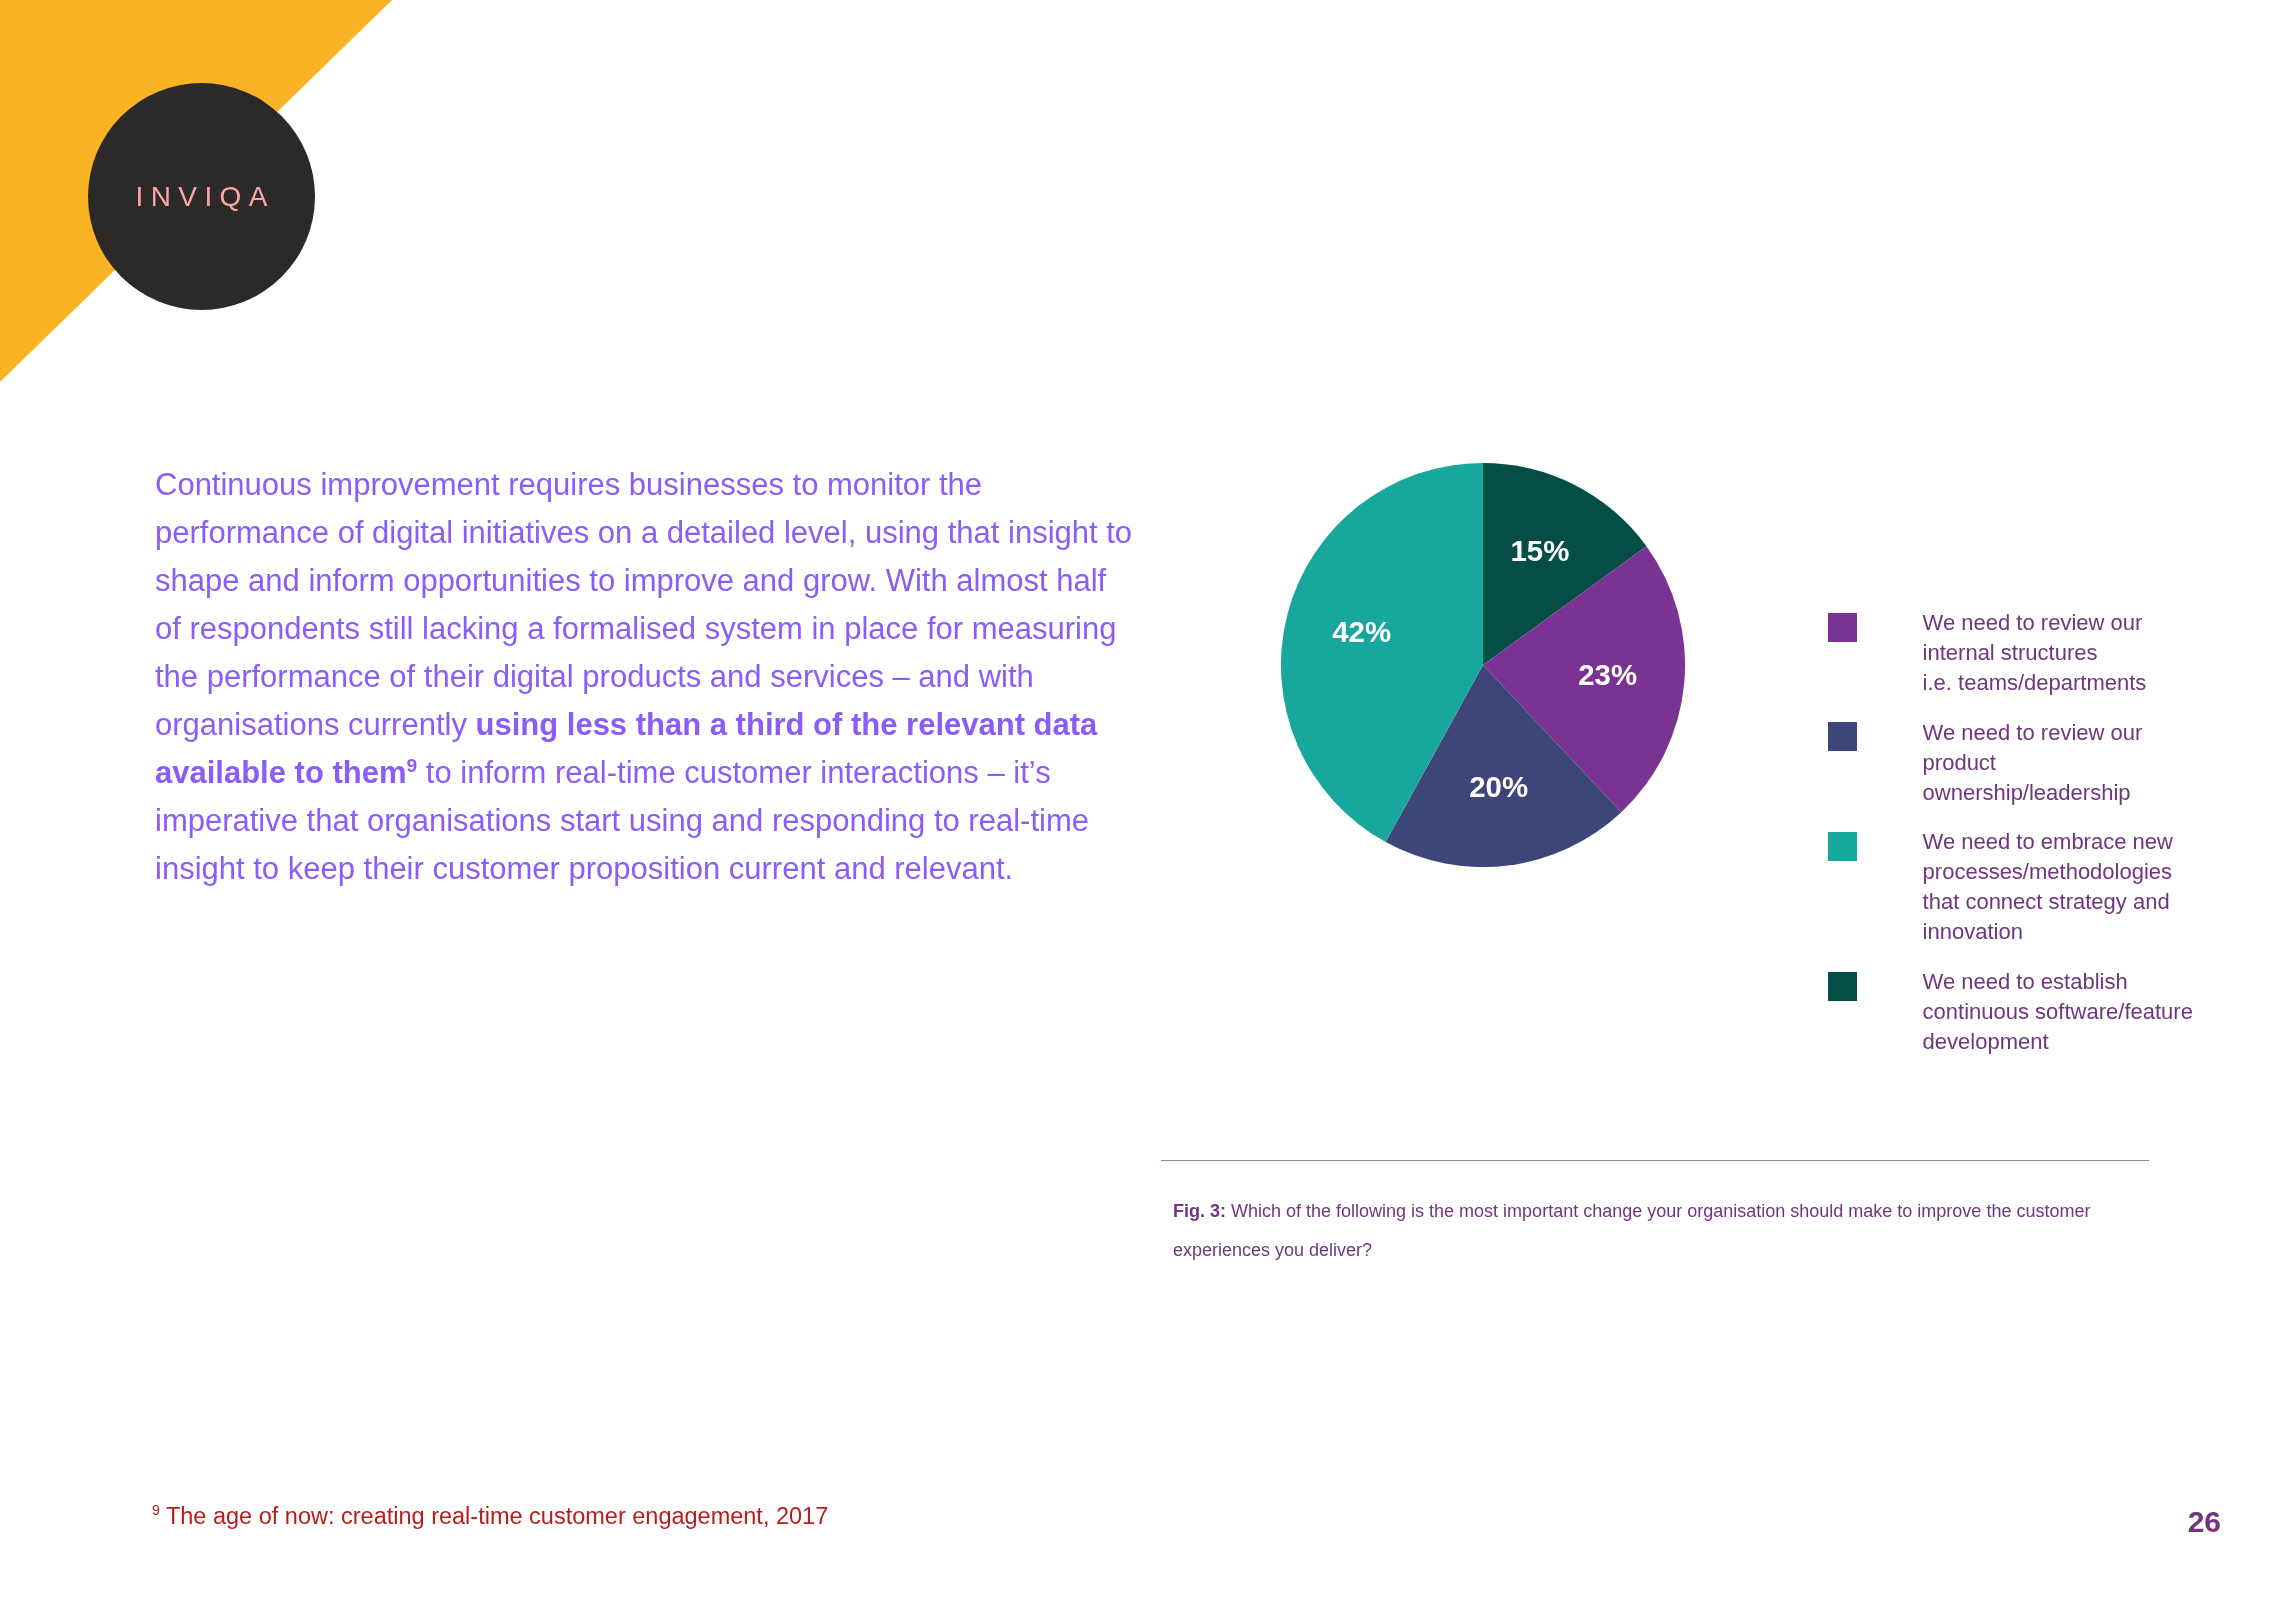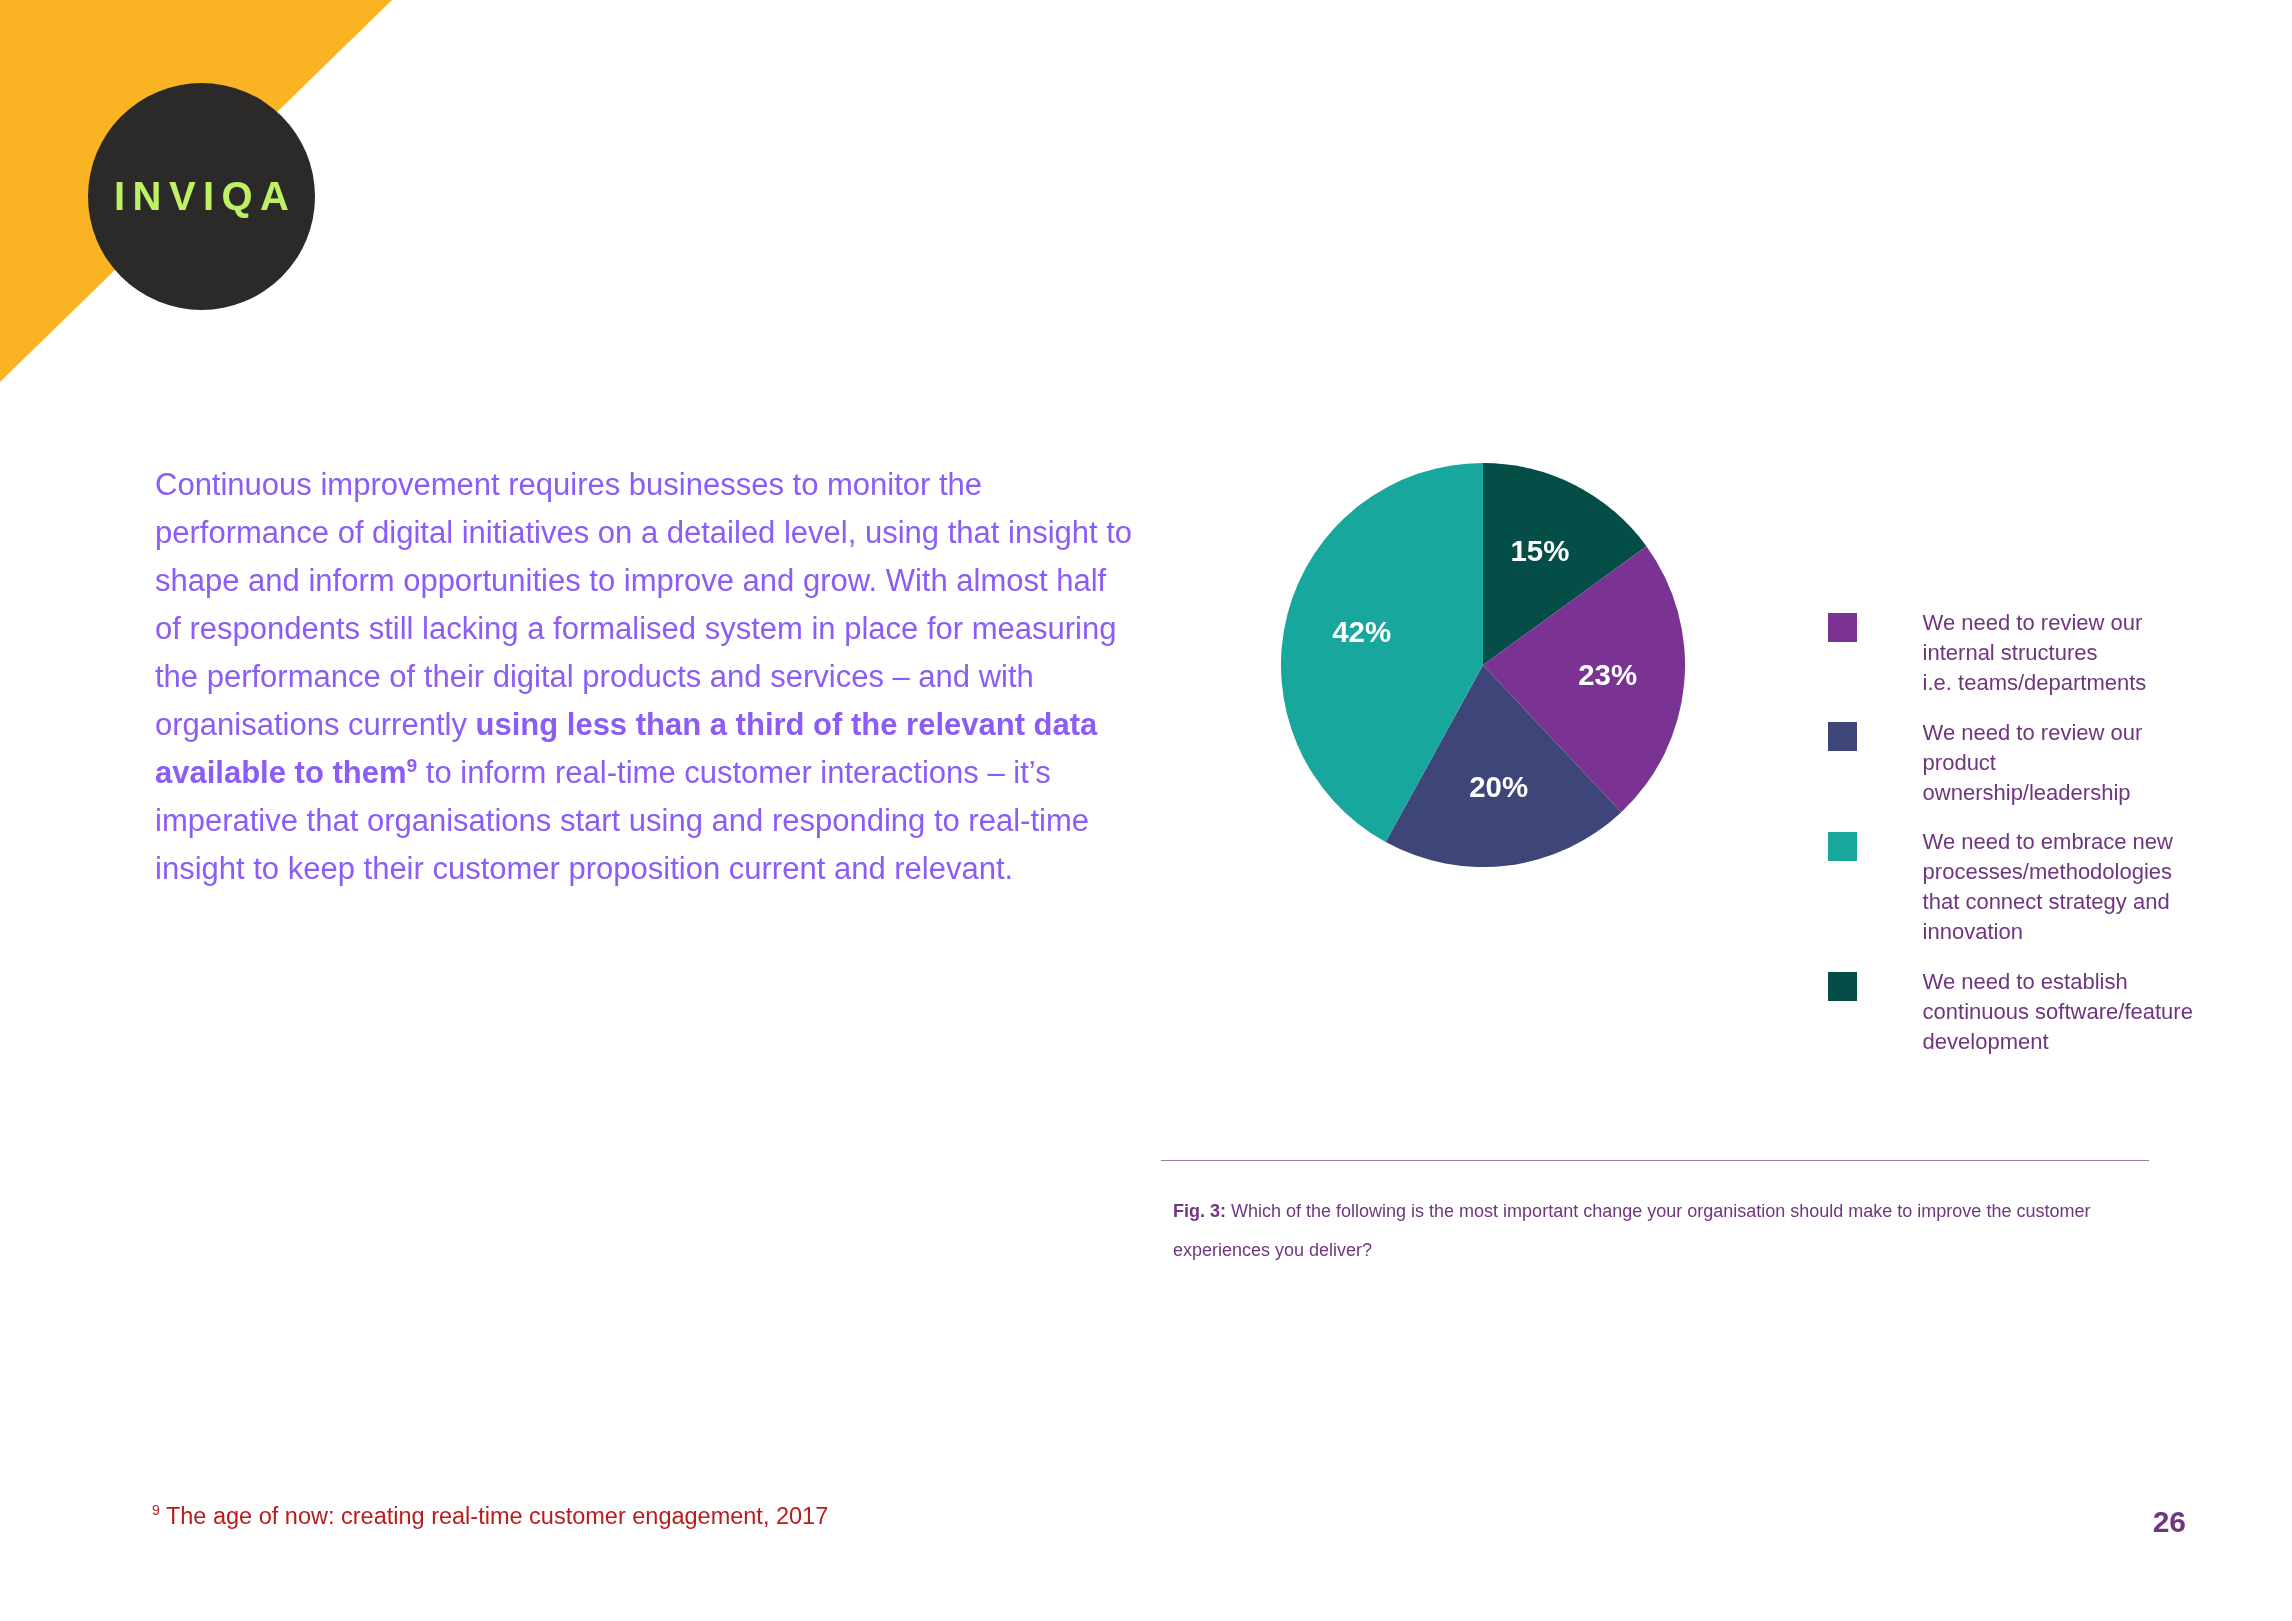--- a/index.html
+++ b/index.html
@@ -33,23 +33,23 @@
     top: 83px;
     width: 227px;
     height: 227px;
     border-radius: 50%;
     background: #2B2A29;
     display: flex;
     align-items: center;
     justify-content: center;
   }
   .logo-wordmark {
-    color: #bef264;
-    font-size: 40px;
-    font-weight: 700;
+    color: #fca5a5;
+    font-size: 28px;
+    font-weight: 400;
     letter-spacing: 7.4px;
     text-indent: 7.4px;
     position: relative;
     font-family: "Liberation Sans", sans-serif;
   }
   .logo-dot {
     position: absolute;
     right: -8.8px;
     top: 1px;
     width: 6.9px;
@@ -165,21 +165,21 @@
     font-family: "Liberation Sans", sans-serif;
     font-weight: 400;
   }
   .footnote sup {
     font-size: 0.6em;
     vertical-align: super;
     line-height: 0;
   }
   .page-number {
     position: absolute;
-    right: 107px;
+    right: 72px;
     top: 1505px;
     color: #70357F;
     font-size: 30px;
     font-weight: 700;
     font-family: "Liberation Sans", sans-serif;
   }
 </style>
 </head>
 <body>
 

